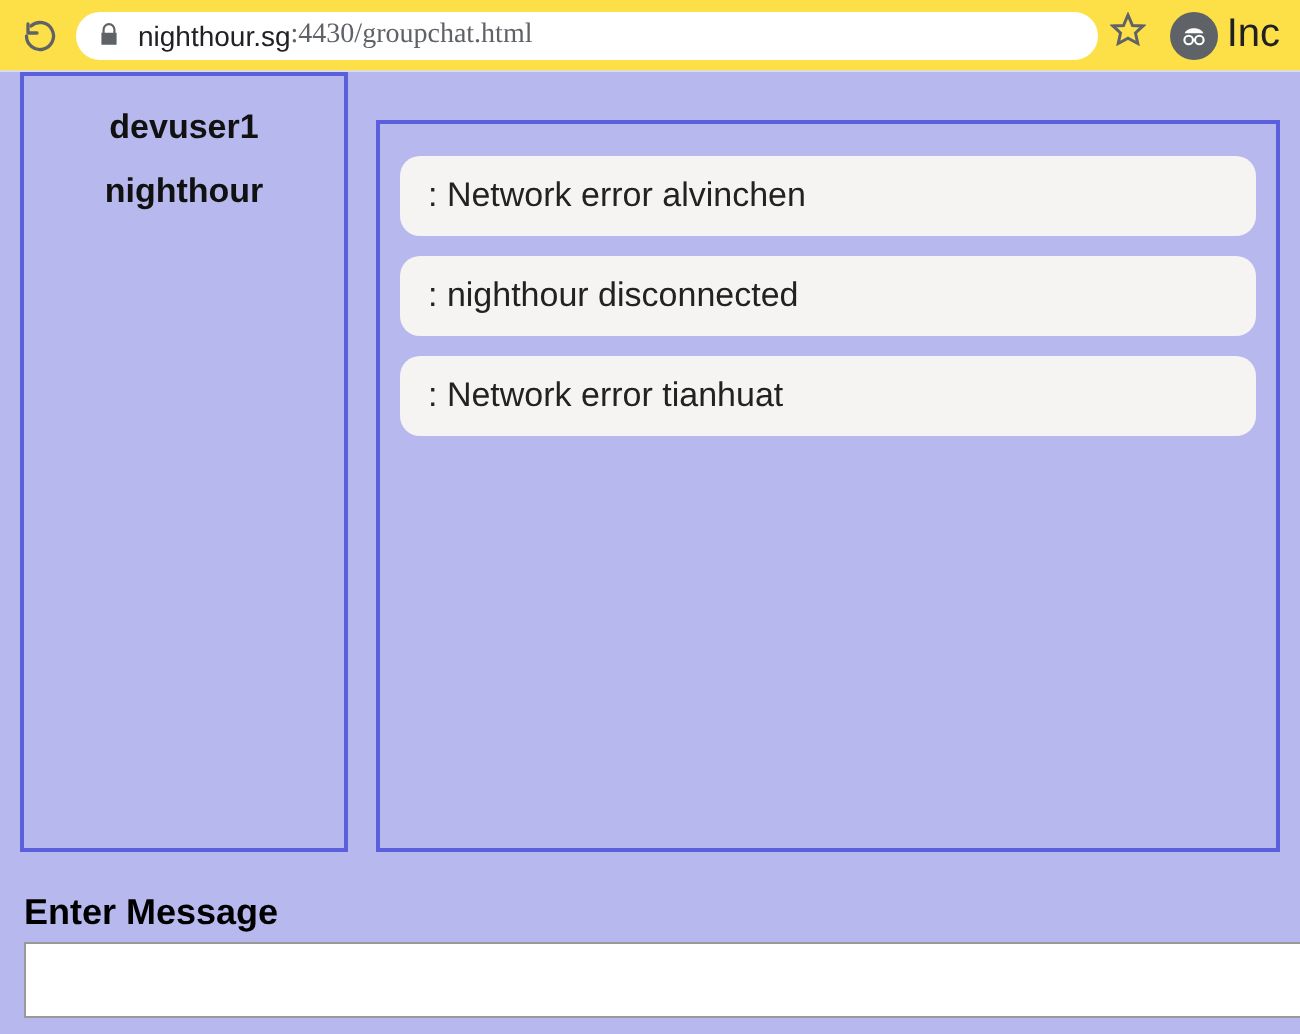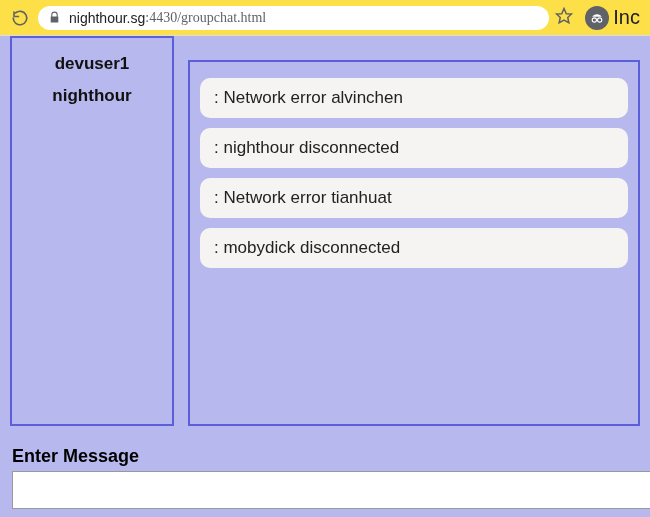--- a/index.html
+++ b/index.html
@@ -173,21 +173,20 @@
 <div class="page">
   <div class="panels">
     <div class="panel users-panel">
       <div class="user-item">devuser1</div>
       <div class="user-item">nighthour</div>
     </div>
     <div class="panel chat-panel">
       <div class="msg">: Network error alvinchen</div>
       <div class="msg">: nighthour disconnected</div>
       <div class="msg">: Network error tianhuat</div>
-      <div class="msg">: mobydick disconnected</div>
       <div class="chat-scroll-spacer"></div>
     </div>
   </div>
 
   <div class="input-area">
     <div class="input-label">Enter Message</div>
     <textarea class="msg-input" value="" style=""></textarea>
     <button class="send-btn">Send</button>
   </div>
 </div>

